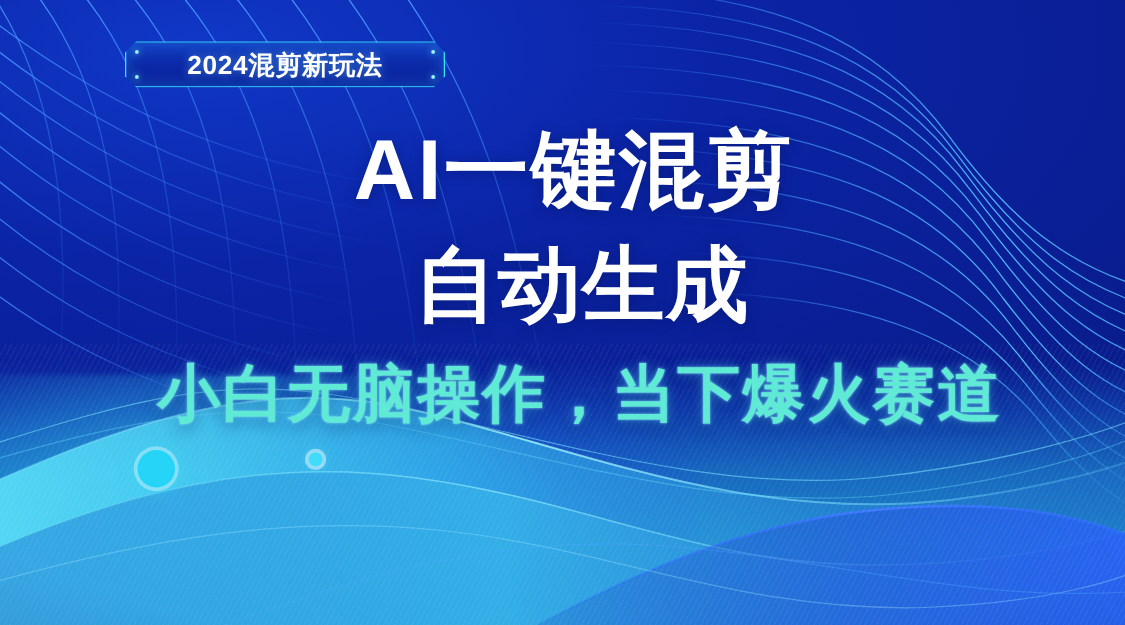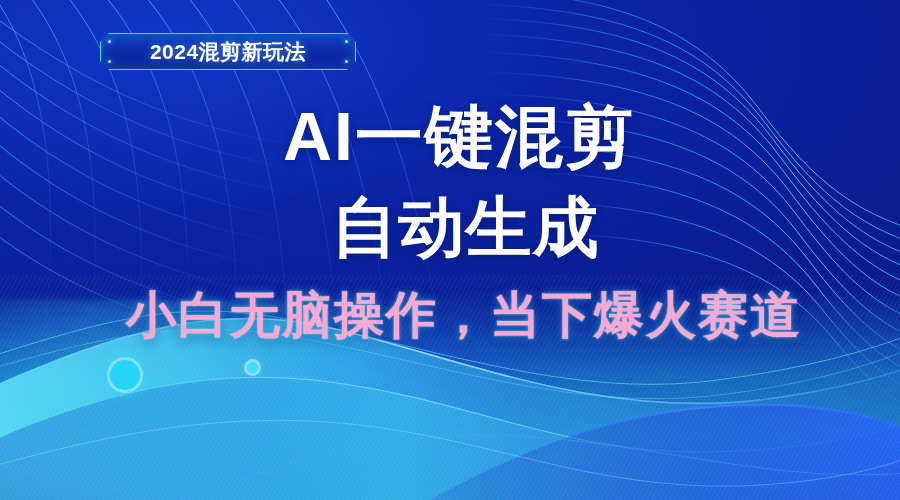--- a/index.html
+++ b/index.html
@@ -111,21 +111,21 @@
     margin-top:24px;
     text-shadow:0 2px 10px rgba(0,20,90,.45);
     padding-left:31px;
   }
   .hl2 .w{color:#ffffff;}
   .hl2 .r{color:#f70c12;text-shadow:0 2px 10px rgba(80,0,0,.35);}
   .hl3{
     justify-content:center;
     font-size:50px;letter-spacing:2px;
     margin-top:30px;
-    color:#f9a8d4;
+    color:#5eead4;
     text-shadow:
       0 0 2px rgba(150,235,255,.9),
       0 0 9px rgba(70,200,250,.55),
       0 3px 12px rgba(0,25,95,.5);
     padding-left: 28px;
   }
 </style>
 </head>
 <body>
 

